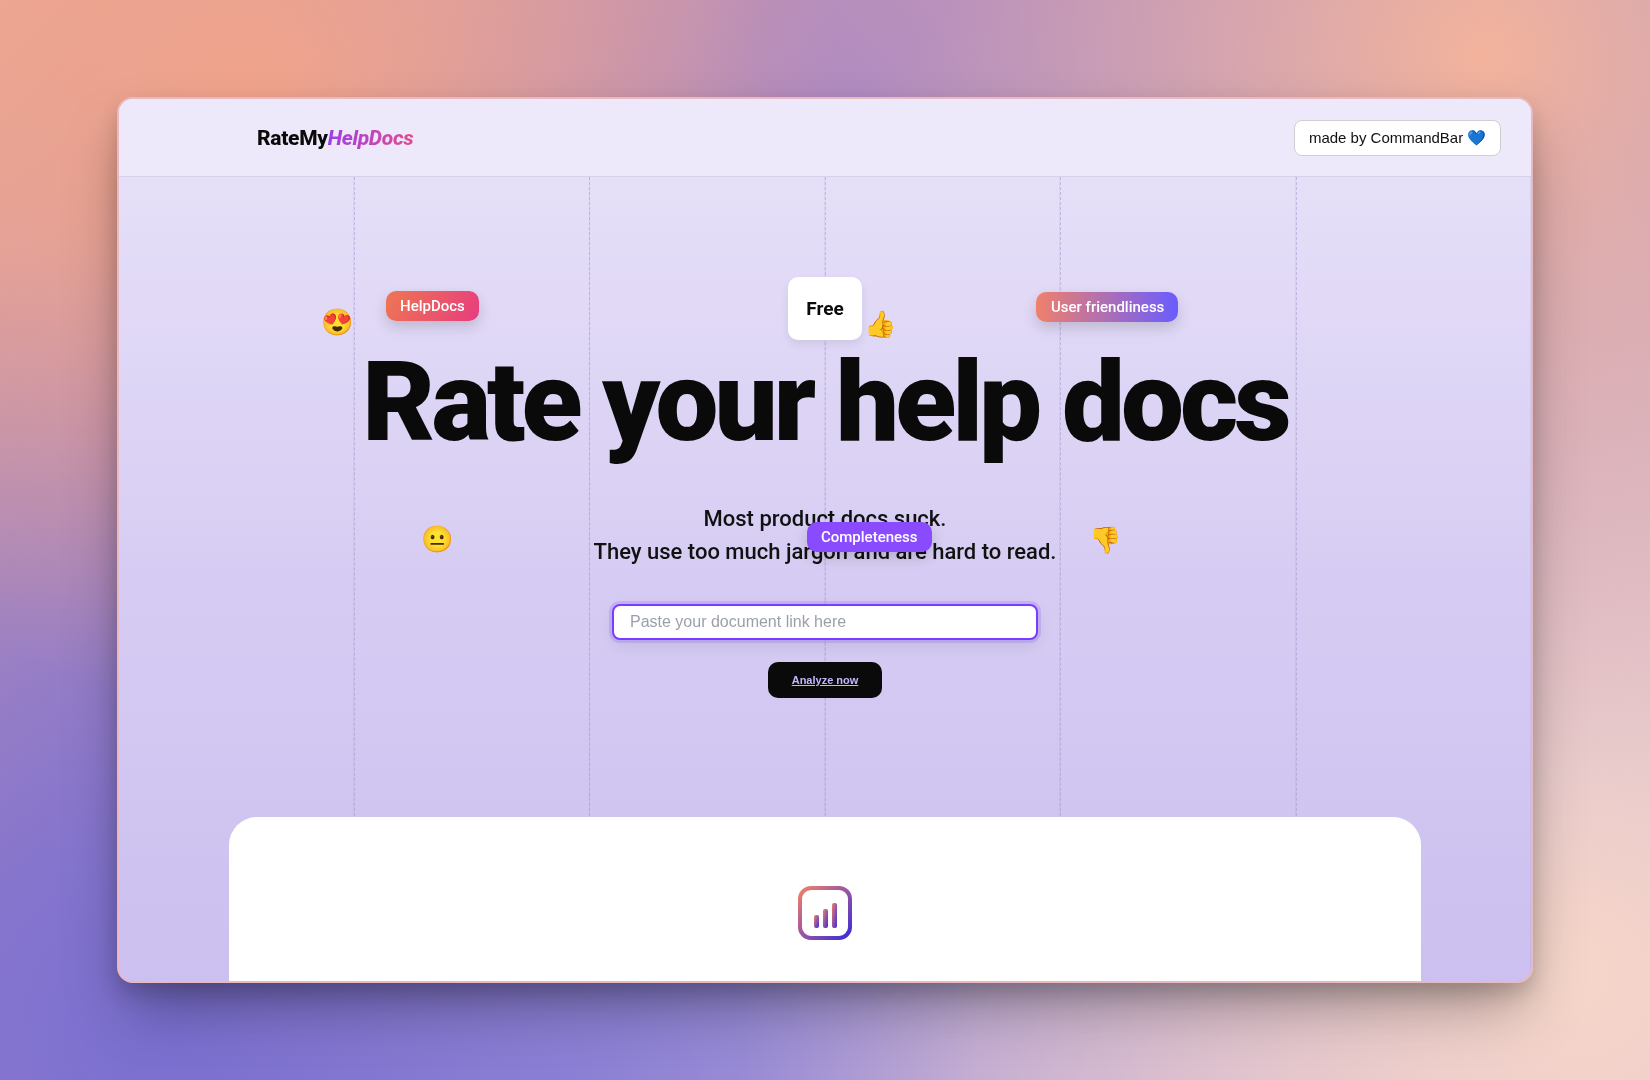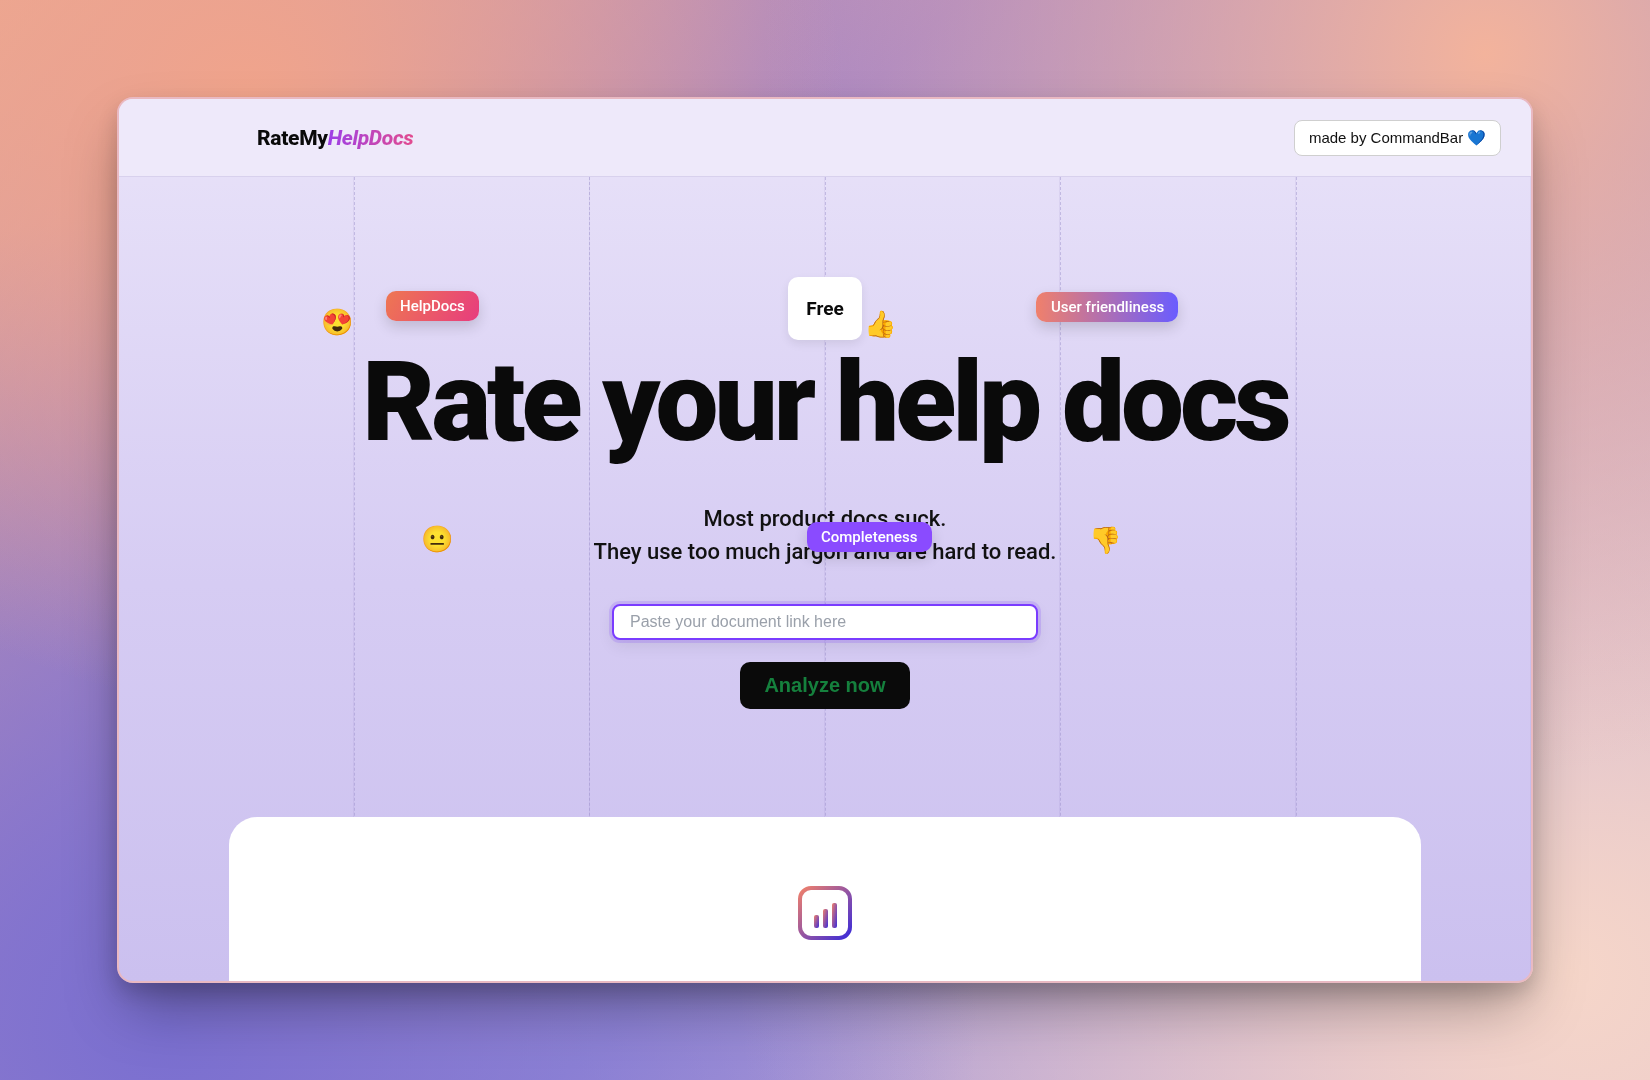--- a/index.html
+++ b/index.html
@@ -160,27 +160,28 @@
     padding: 0 16px;
     font-size: 16px;
     background: #fff;
     box-shadow: 0 0 0 3px rgba(122,60,255,0.18), 0 6px 16px rgba(0,0,0,0.08);
   }
   .url-input::placeholder { color: #9aa0aa; }
   .analyze-btn {
     margin-top: 22px;
     display: inline-block;
     background: #0a0a0a;
-    color: #15803d;
+    color: #c4b5fd;
     border: none;
     border-radius: 10px;
     padding: 12px 24px;
-    font-size: 20px;
+    font-size: 11px;
     font-weight: 600;
     cursor: pointer;
+    text-decoration: underline;
   }
 
   
   .float { position: absolute; z-index: 4; }
   .tag {
     color: #fff;
     font-size: 15px;
     font-weight: 500;
     padding: 6px 14px;
     border-radius: 10px;

